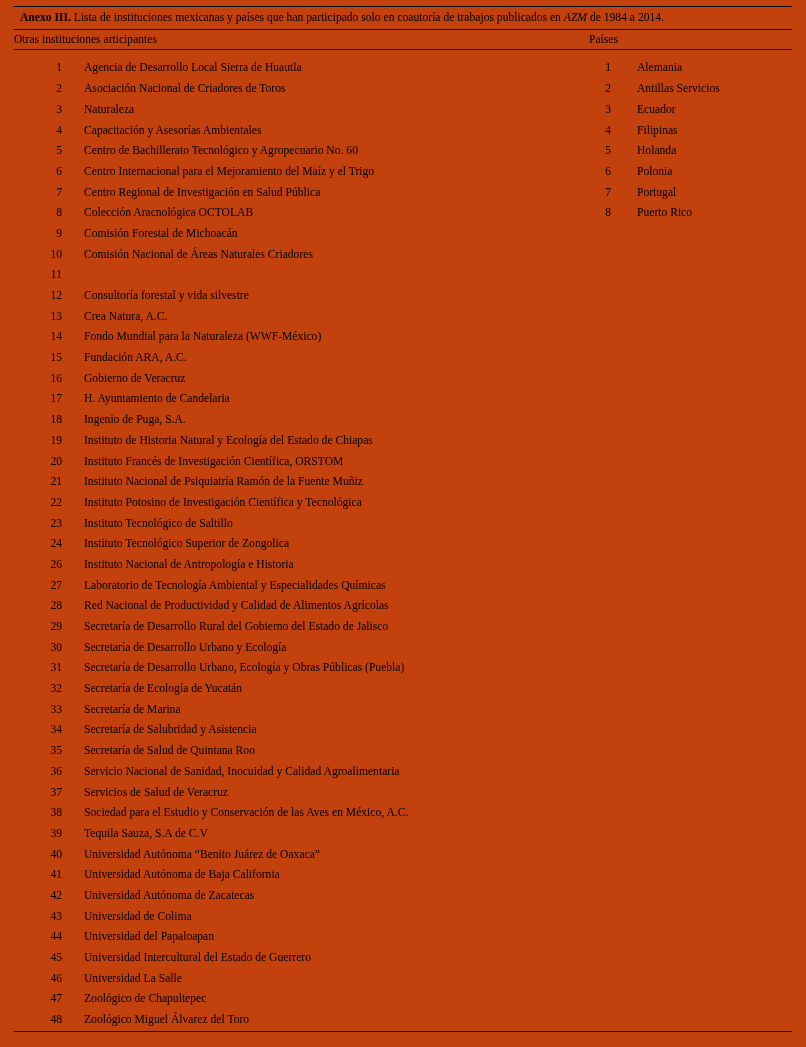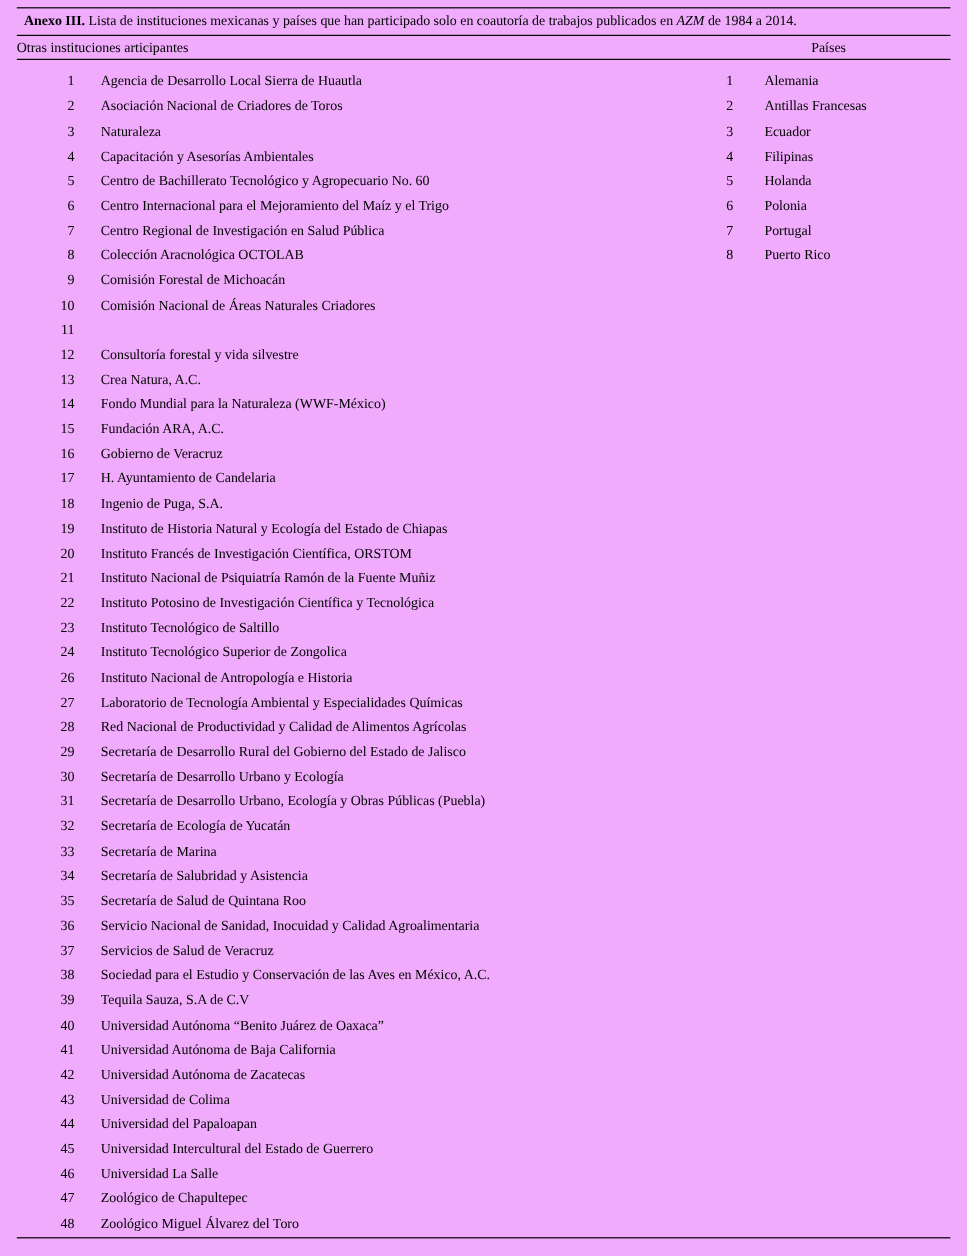--- a/index.html
+++ b/index.html
@@ -9,21 +9,21 @@
   }
   body {
     font-family: "Liberation Serif", serif;
     color: #000000;
   }
   .page {
     width: 806px;
     height: 1047px;
     box-sizing: border-box;
     position: relative;
-    background: #f0abfc;
+    background: #c2410c;
     overflow: hidden;
   }
   .annex-table {
     width: 778px;
     margin: 6px auto 0 auto;
     border-top: 1.6px solid #000;
     border-bottom: 1.6px solid #000;
     box-sizing: border-box;
   }
   .caption {
@@ -44,21 +44,20 @@
     border-bottom: 0.9px solid #000;
   }
   .head-left {
     width: 575px;
     text-align: left;
     font-size: 11.6px;
     padding: 3px 0 3px 0;
   }
   .head-right {
     flex: 1;
-    text-align: center;
     font-size: 11.6px;
     padding: 3px 0 3px 0;
   }
   .bodyrow {
     display: flex;
   }
   .col-left {
     width: 575px;
   }
   .col-right {
@@ -306,21 +305,21 @@
 
       <div class="col-right">
         <div class="spacer"></div>
 
         <div class="entry">
             <span class="num">1</span>
             <span class="txt">Alemania</span>
           </div>
         <div class="entry">
             <span class="num">2</span>
-            <span class="txt">Antillas Francesas</span>
+            <span class="txt">Antillas Servicios</span>
           </div>
         <div class="entry">
             <span class="num">3</span>
             <span class="txt">Ecuador</span>
           </div>
         <div class="entry">
             <span class="num">4</span>
             <span class="txt">Filipinas</span>
           </div>
         <div class="entry">

